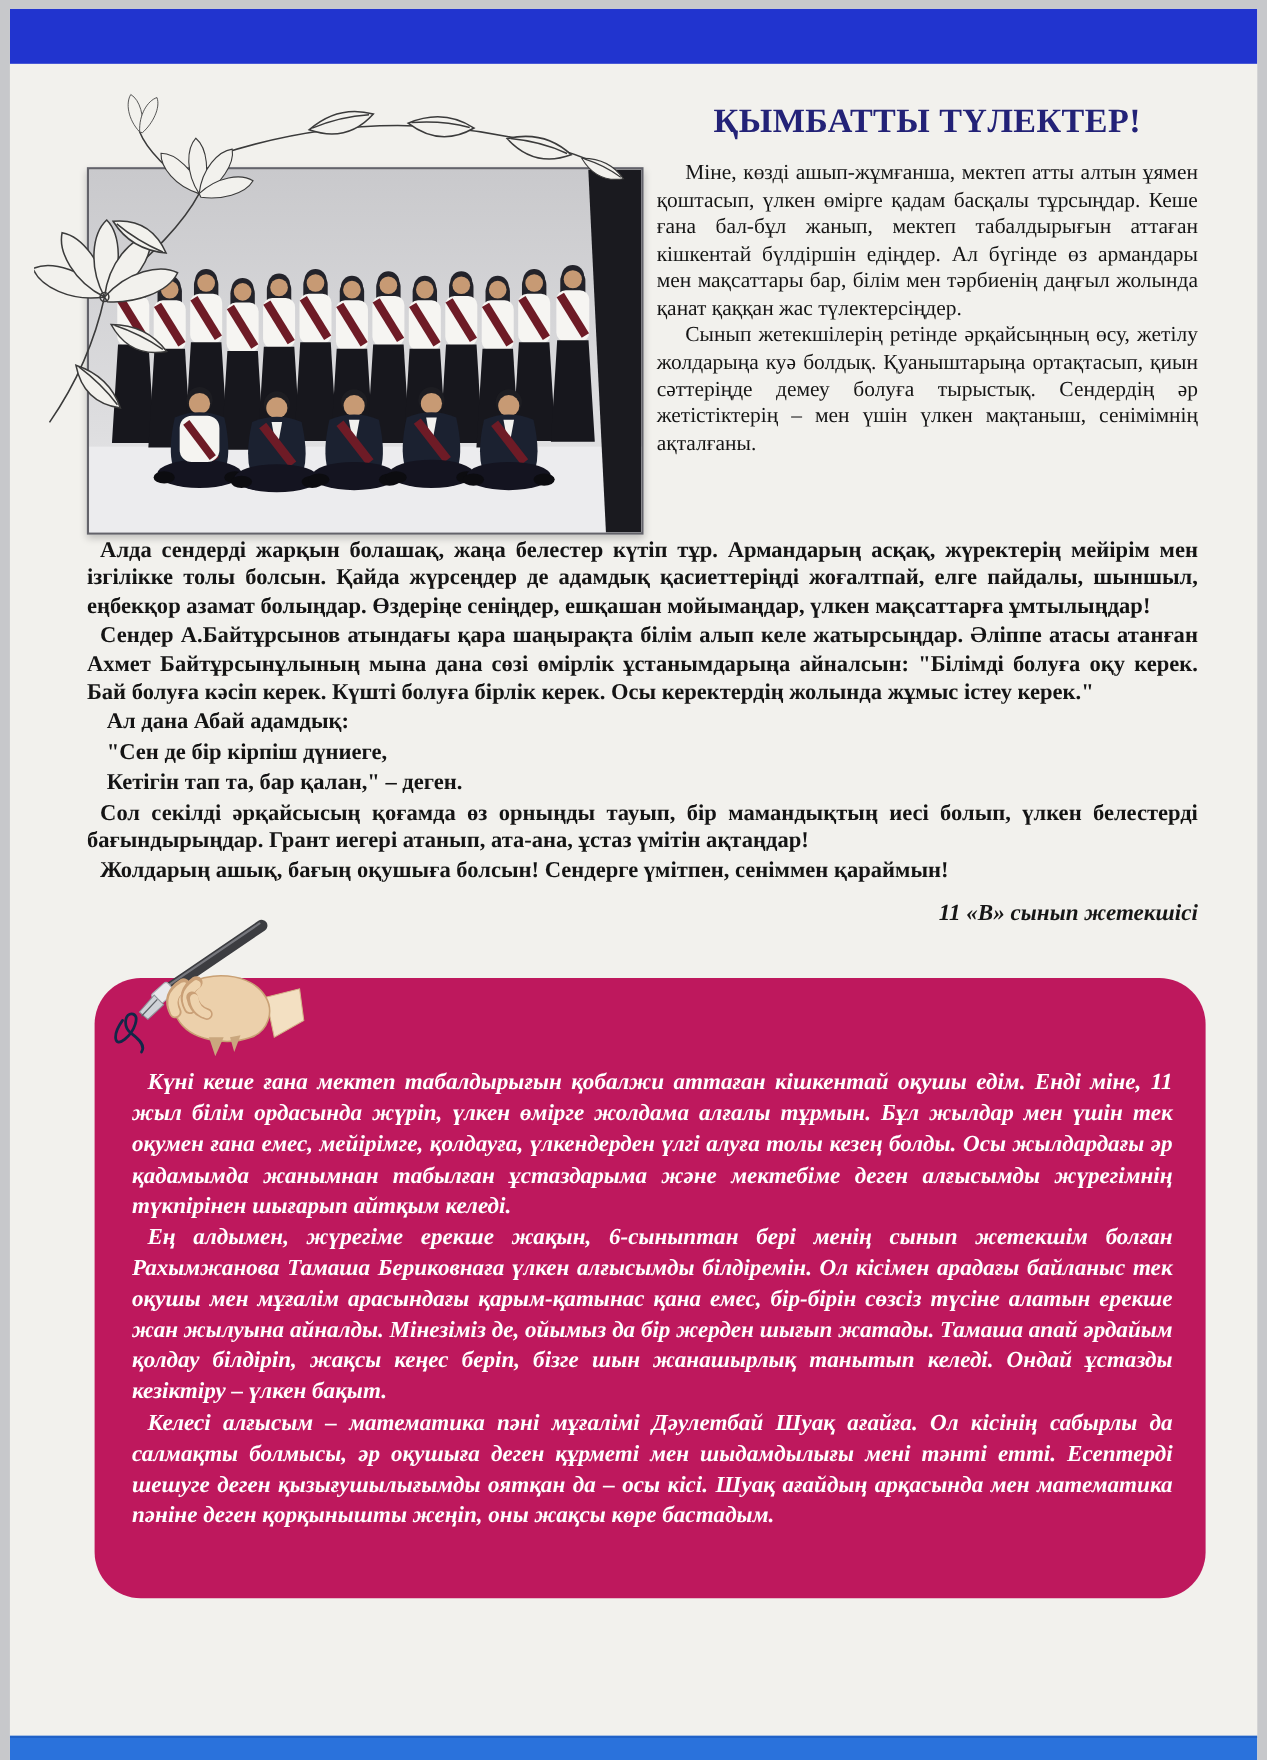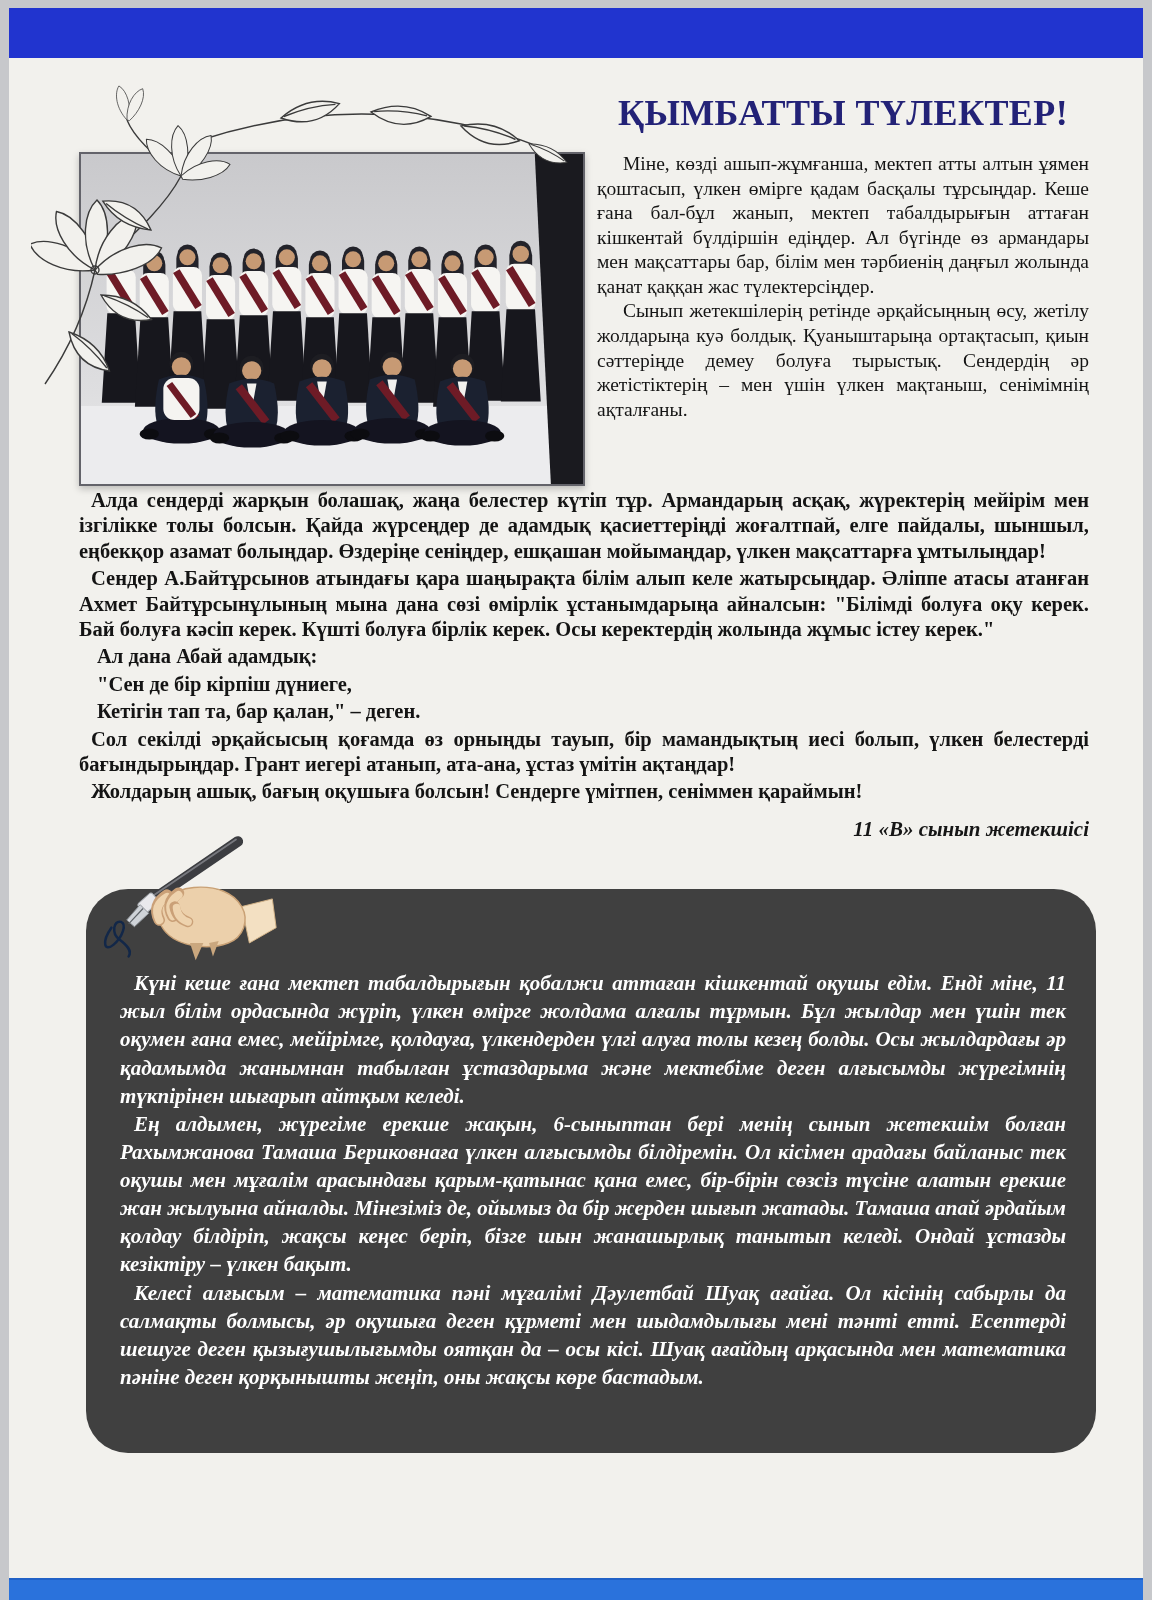--- a/index.html
+++ b/index.html
@@ -21,40 +21,40 @@
     width:502px;height:330px;border:2px solid #63636a;background:#d9d9db;
     box-shadow:0 3px 7px rgba(0,0,0,.22);position:relative;z-index:1;
   }
   .photo-frame svg{display:block;width:100%;height:100%;}
   .flower{
     position:absolute;left:-48px;top:-72px;width:570px;height:330px;
     z-index:2;pointer-events:none;
   }
   .col-right{flex:1;margin-left:12px;}
   .title{
-    font-size:36px;font-weight:bold;color:#232277;text-align:center;
+    font-size:31px;font-weight:bold;color:#232277;text-align:center;
     margin:0 0 18px 0;letter-spacing:.4px;
   }
   .intro p{
     font-size:19.5px;line-height:1.26;text-align:justify;text-indent:26px;
     margin:0;color:#141414;
   }
   .bodytext{margin-top:2px;font-weight:bold;}
   .bodytext p{
     font-size:20.5px;line-height:1.24;text-align:justify;text-indent:12px;
     margin:0 0 2px 0;color:#141414;
   }
   .bodytext p.poem{text-align:left;text-indent:18px;}
   .signature{
     margin-top:10px;text-align:right;font-weight:bold;font-style:italic;
     font-size:21px;line-height:1.35;color:#161616;
   }
   .letter-box{
     position:relative;margin-top:46px;margin-left:7px;width:1010px;
-    background:#404040;border-radius:42px;
+    background:#be185d;border-radius:42px;
     padding:80px 30px 62px 34px;box-sizing:border-box;
   }
   .letter-box p{
     color:#ffffff;font-style:italic;font-weight:bold;
     font-size:21px;line-height:1.34;text-align:justify;text-indent:14px;margin:0;
   }
   .hand{
     position:absolute;top:-58px;left:12px;width:182px;height:132px;
   }
   .bottom-bar{

